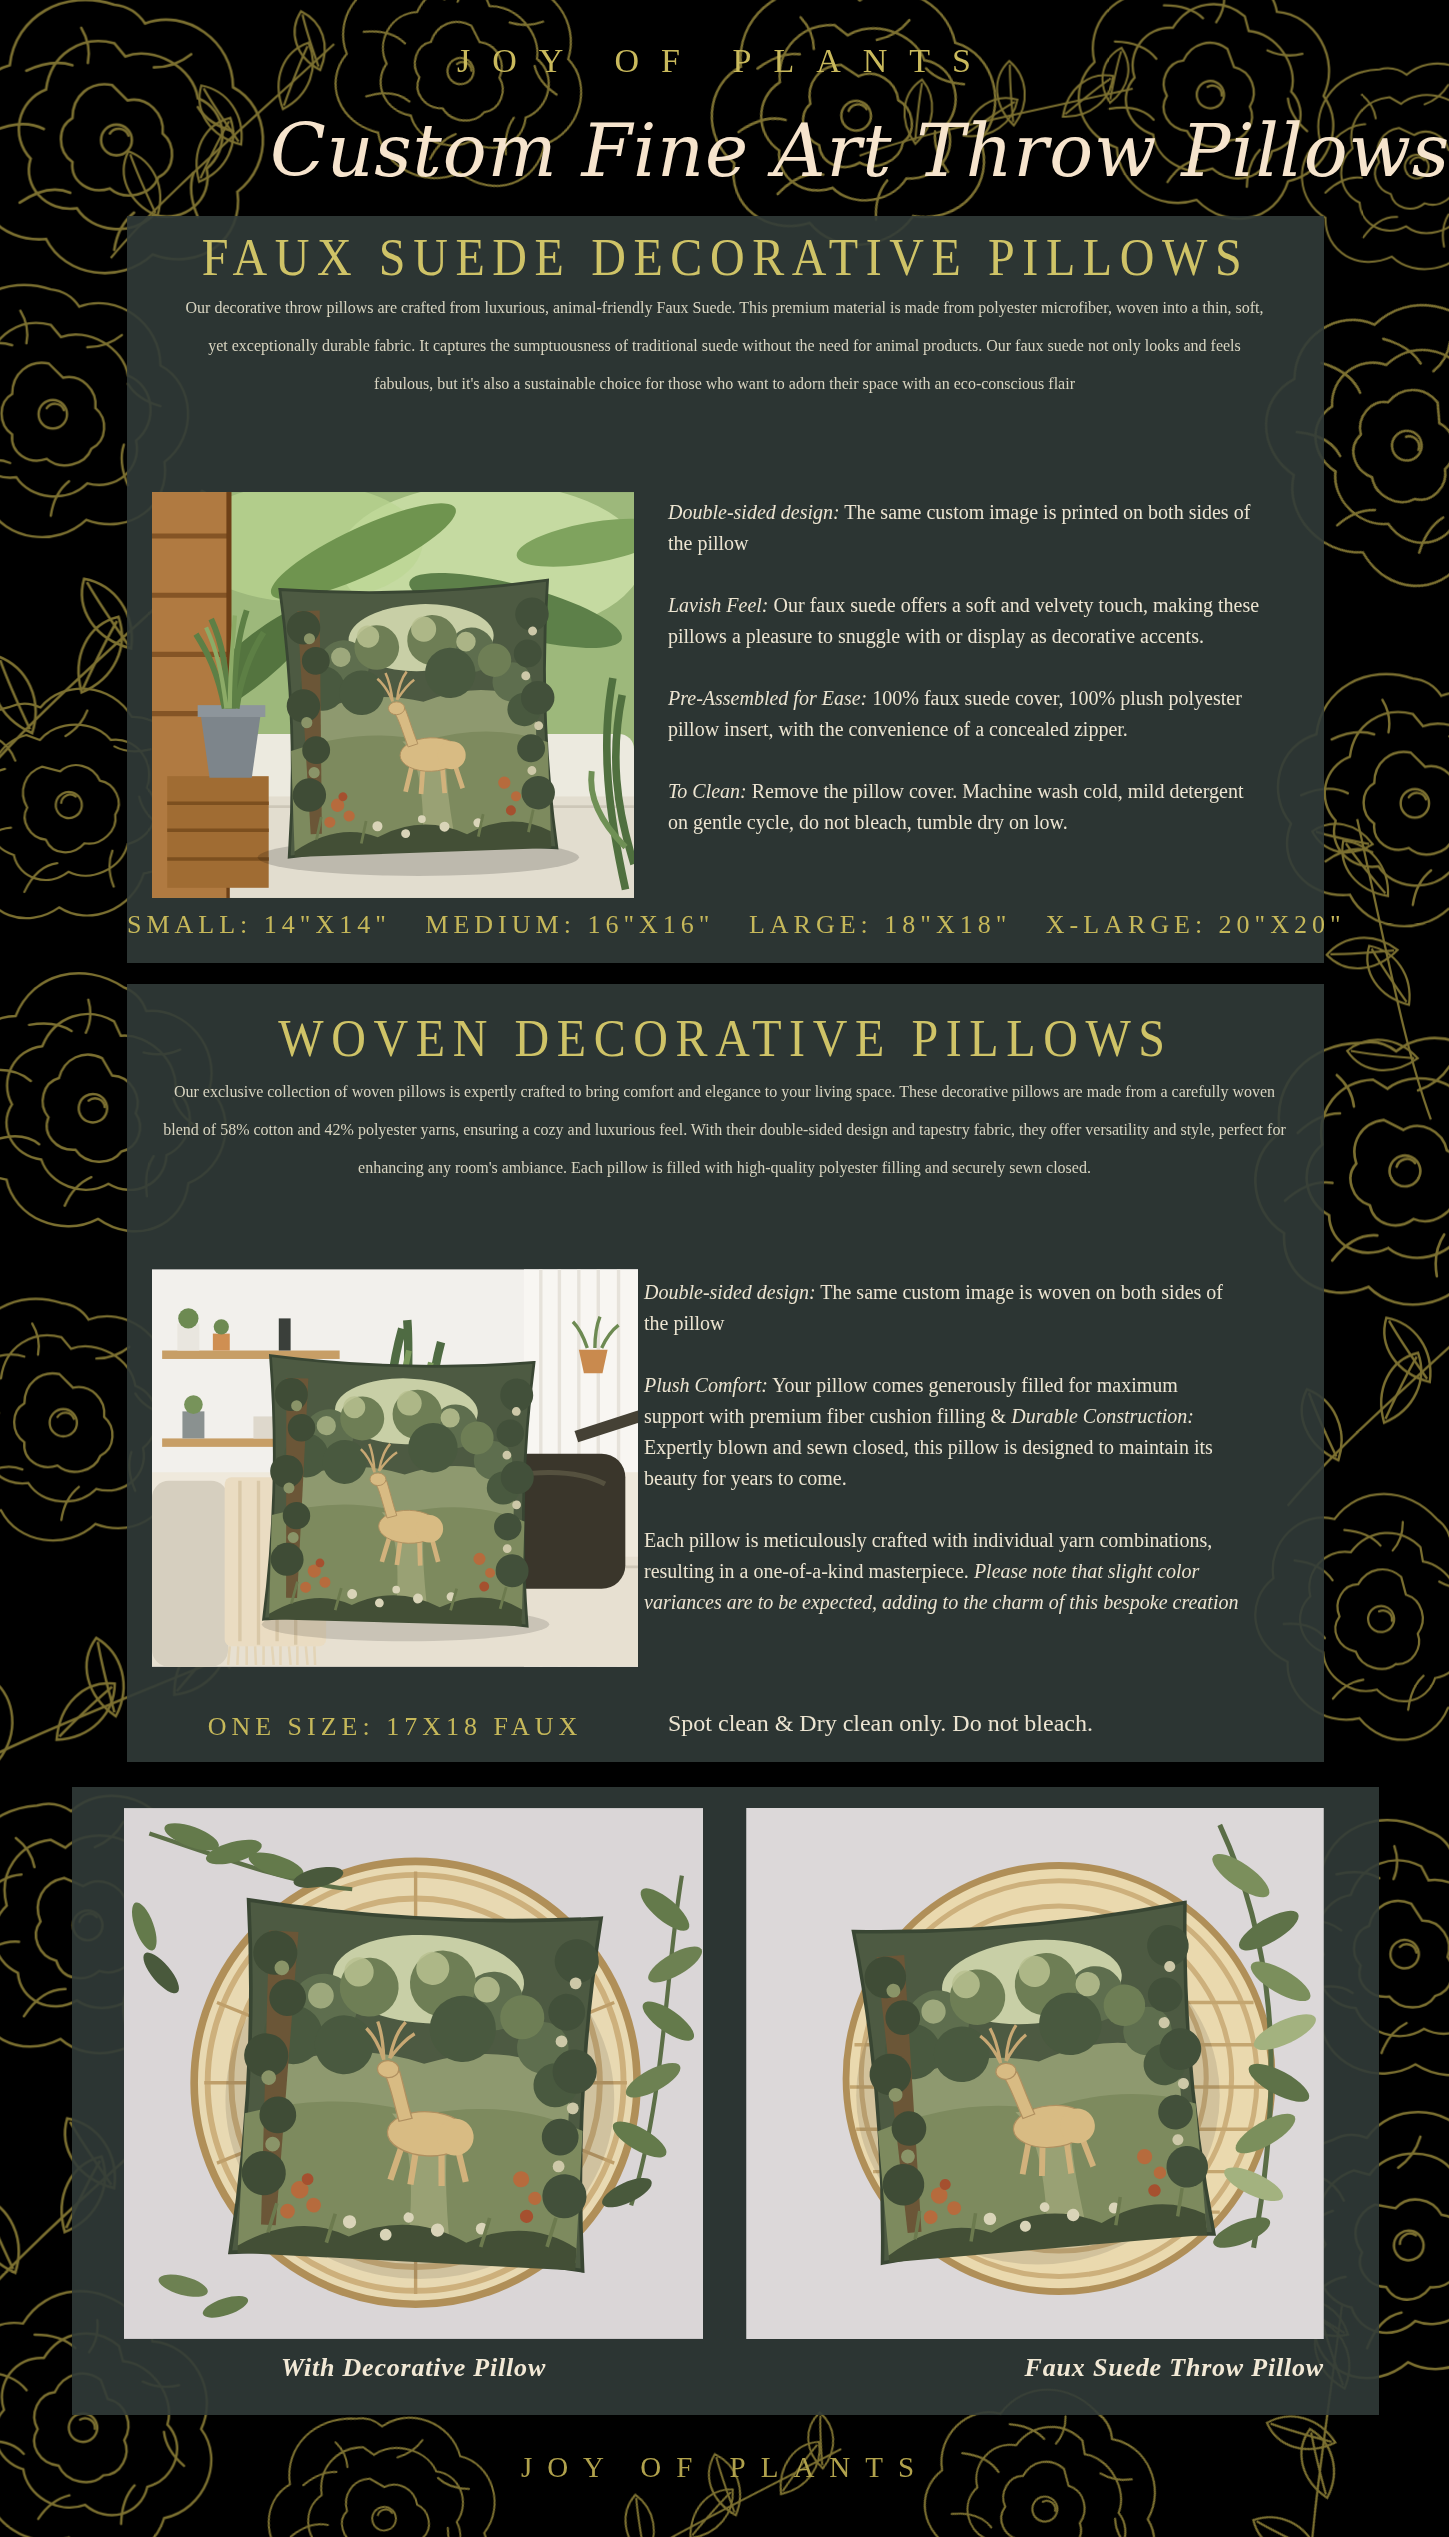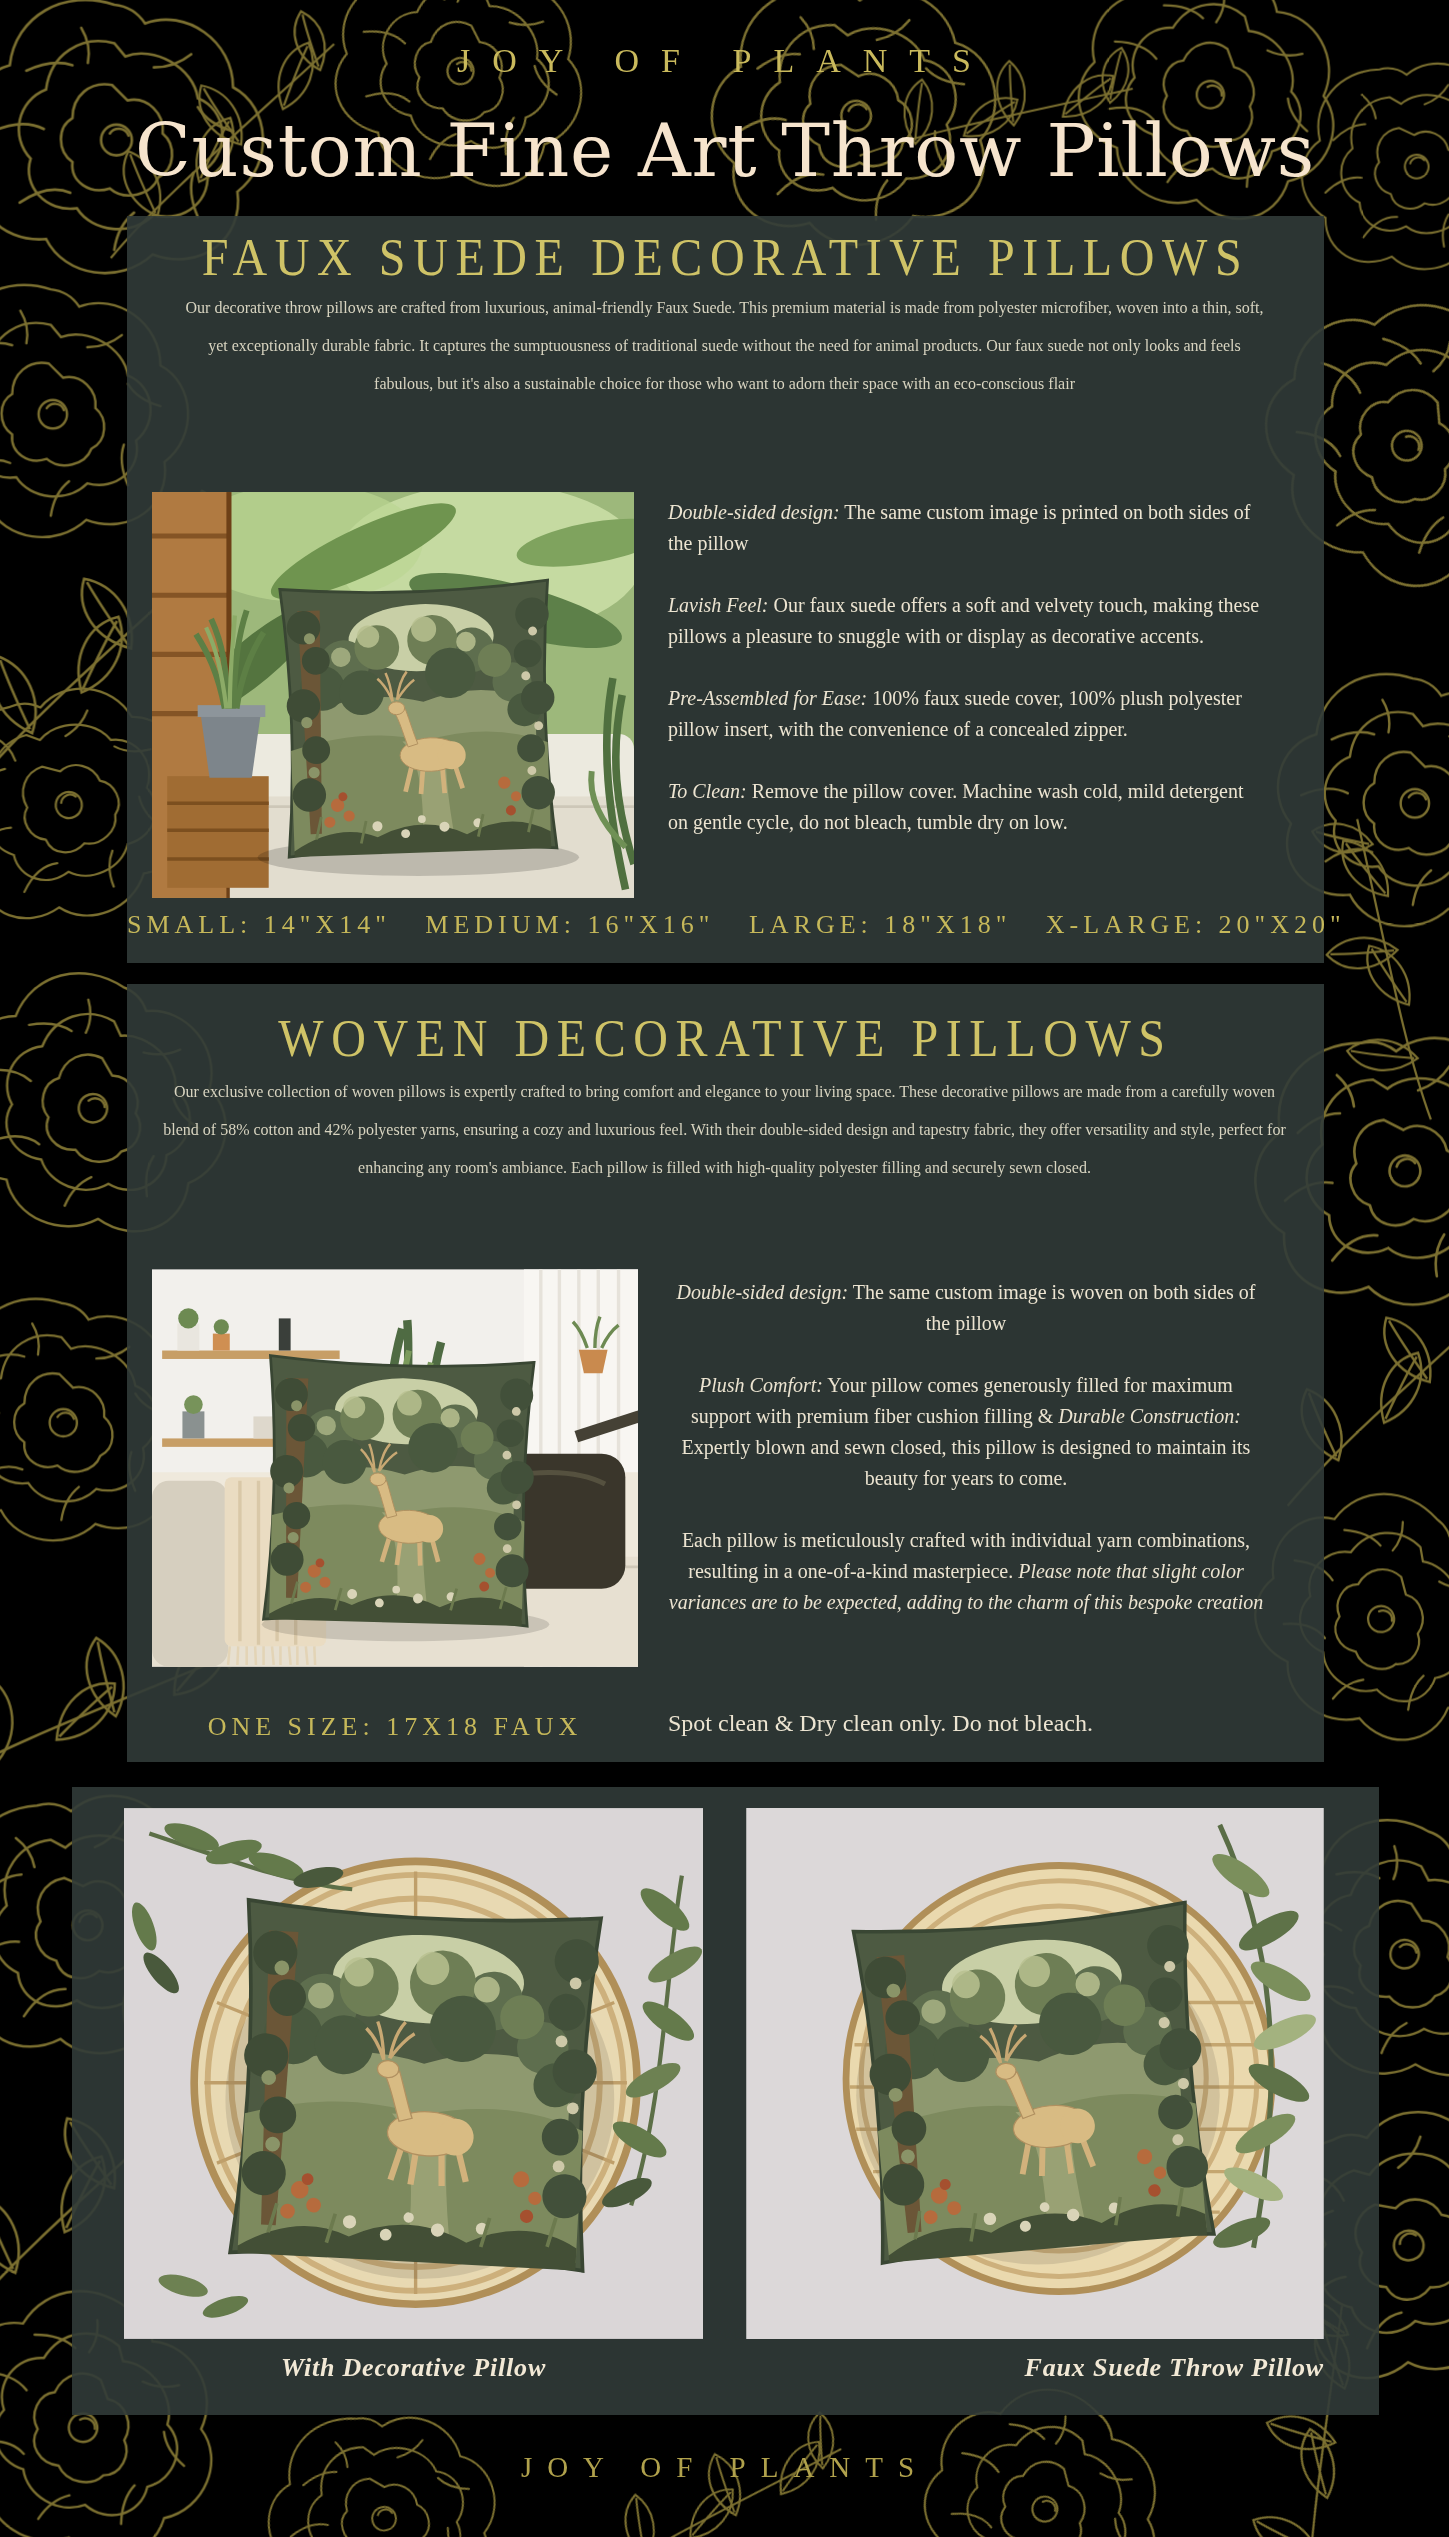--- a/index.html
+++ b/index.html
@@ -3,21 +3,21 @@
 <meta charset="utf-8">
 <style>
   html,body{margin:0;padding:0;background:#2e2e22;}
   .canvas{position:relative;width:1450px;height:2538px;background:#000000;overflow:hidden;
           font-family:"Liberation Serif","DejaVu Serif",serif;}
   .abs{position:absolute;}
   .bg-florals{position:absolute;left:0;top:0;width:1450px;height:2538px;pointer-events:none;}
   .panel{position:absolute;background:rgba(49,59,56,0.9);}
   .brand-top{left:0;right:0;top:42px;text-align:center;font-size:34px;letter-spacing:22px;
              color:#c9b95c;font-weight:400;}
-  .tagline{left:0;right:0;top:108px;text-align:center;font-size:73px;
+  .tagline{left:0;right:0;top:108px;text-align:right;font-size:73px;font-style:italic;
            color:#f6e4cd;font-family:"DejaVu Serif",serif;letter-spacing:0.8px;}
   .section-heading{text-align:center;font-size:48px;letter-spacing:7.6px;color:#cfc367;
                    font-weight:400;transform:scaleY(1.1);transform-origin:top center;}
   .intro{text-align:center;font-size:16px;line-height:38px;color:#d8d4c0;}
   .features p{margin:0 0 31px 0;font-size:20px;line-height:31px;color:#ece4d1;}
   .features .it{font-style:italic;}
   .care-line{font-size:24px;color:#ece4d1;}
   .sizes-line{text-align:center;font-size:26px;letter-spacing:5px;color:#c6b85a;white-space:pre;}
   .caption{text-align:center;font-size:26px;font-style:italic;font-weight:600;color:#f2e9d6;
            letter-spacing:0.8px;}
@@ -277,21 +277,21 @@
       <rect x="86" y="246" width="120" height="200" rx="8" fill="#eadcc2"></rect>
       <path d="M104,250 V440 M126,250 V444 M148,250 V440 M170,250 V444" stroke="#d9c8a8" stroke-width="4"></path>
       <path d="M92,446 L90,468 M102,446 L101,468 M112,446 L112,468 M122,446 L123,468 M132,446 L132,468 M142,446 L144,468 M152,446 L152,468 M162,446 L164,468 M172,446 L172,468 M182,446 L184,468 M192,446 L193,468" stroke="#e3d4b6" stroke-width="3"></path>
     </g>
     <ellipse cx="300" cy="420" rx="170" ry="20" fill="rgba(0,0,0,0.13)"></ellipse>
     <g transform="translate(292,262) rotate(1.5) scale(3.25) translate(-50,-50)">
       <use href="#tapestry"></use>
     </g>
   </svg>
 
-  <div class="abs features" style="left:668px;top:1277px;width:596px;text-align:center;">
+  <div class="abs features" style="left:644px;top:1277px;width:596px;">
       <p><span class="it">Double-sided design:</span><span> The same custom image is woven on both sides of the pillow</span></p>
       <p><span class="it">Plush Comfort:</span><span> Your pillow comes generously filled for maximum support with premium fiber cushion filling  &amp; </span><span class="it">Durable Construction:</span><span> Expertly blown and sewn closed, this pillow is designed to maintain its beauty for years to come.</span></p>
       <p><span>Each pillow is meticulously crafted with individual yarn combinations, resulting in a one-of-a-kind masterpiece. </span><span class="it">Please note that slight color variances are to be expected, adding to the charm of this bespoke creation</span></p>
     </div>
 
   <div class="abs care-line" style="left:668px;top:1710px;width:596px;">Spot clean &amp; Dry clean only. Do not bleach.</div>
 
   <div class="abs sizes-line" style="left:152px;top:1712px;width:486px;">ONE SIZE: 17X18 FAUX</div>
 
   <div class="panel" style="left:72px;top:1787px;width:1307px;height:628px;"></div>

